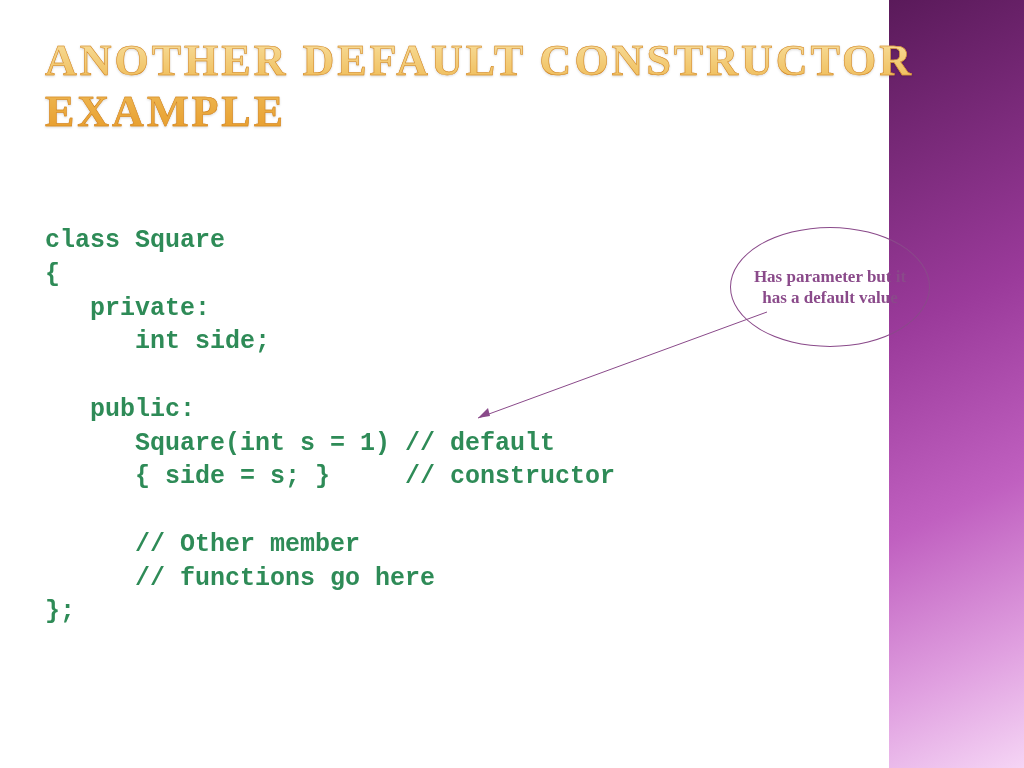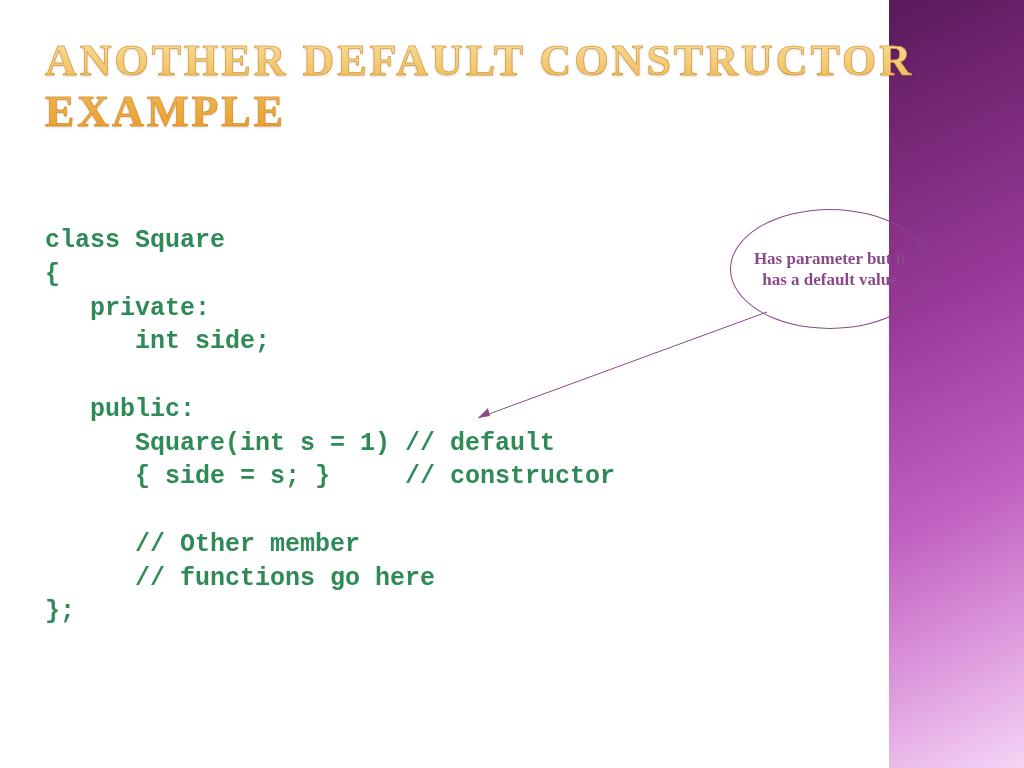--- a/index.html
+++ b/index.html
@@ -43,21 +43,21 @@
     font-family: 'Courier New', Courier, monospace;
     font-size: 25px;
     font-weight: bold;
     color: #2e8b57;
     line-height: 1.35;
     white-space: pre;
     margin-top: 44px;
   }
   .callout {
     position: absolute;
-    top: 209px;
+    top: 227px;
     left: 730px;
     width: 200px;
     height: 120px;
   }
   .callout-ellipse {
     position: absolute;
     width: 200px;
     height: 120px;
     border: 1px solid #8a4a8a;
     border-radius: 50%;

